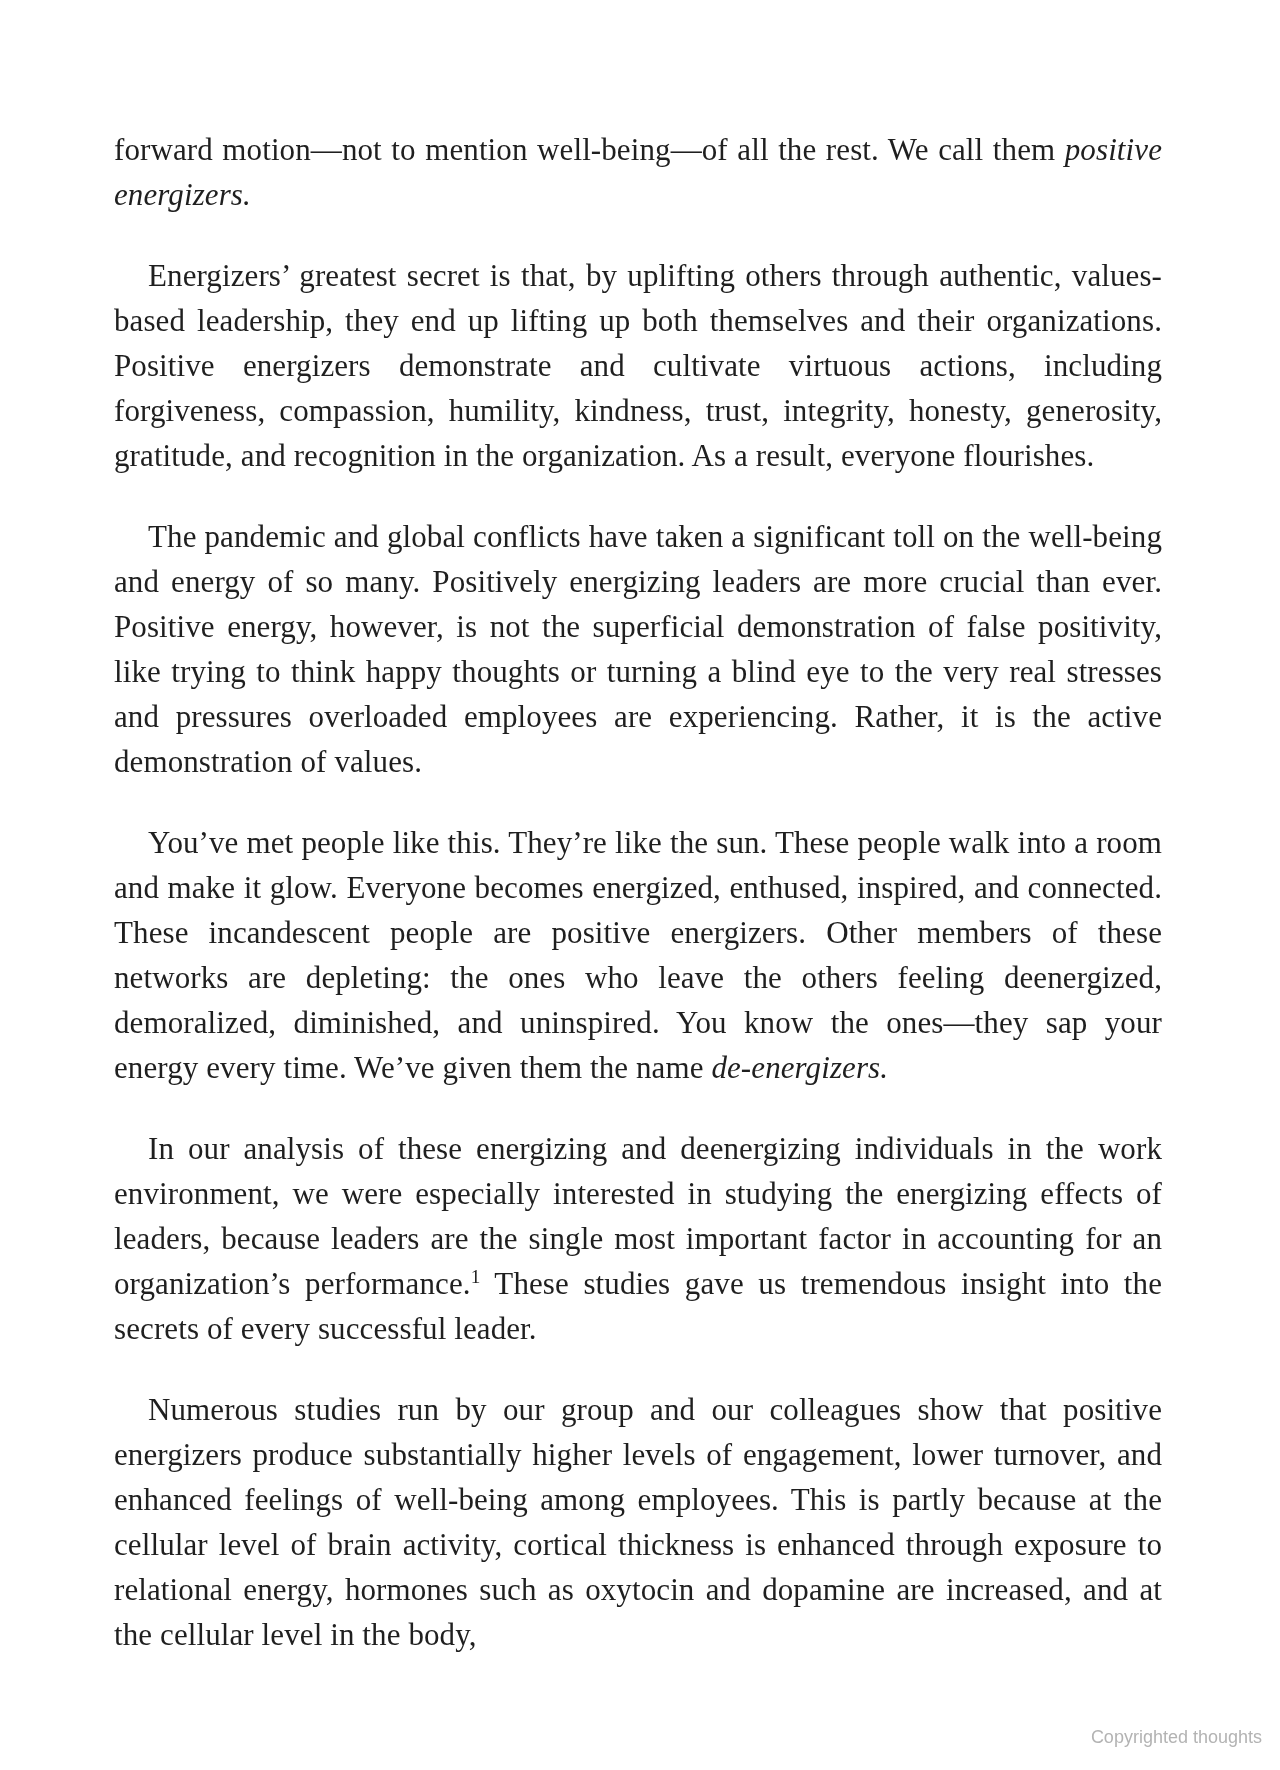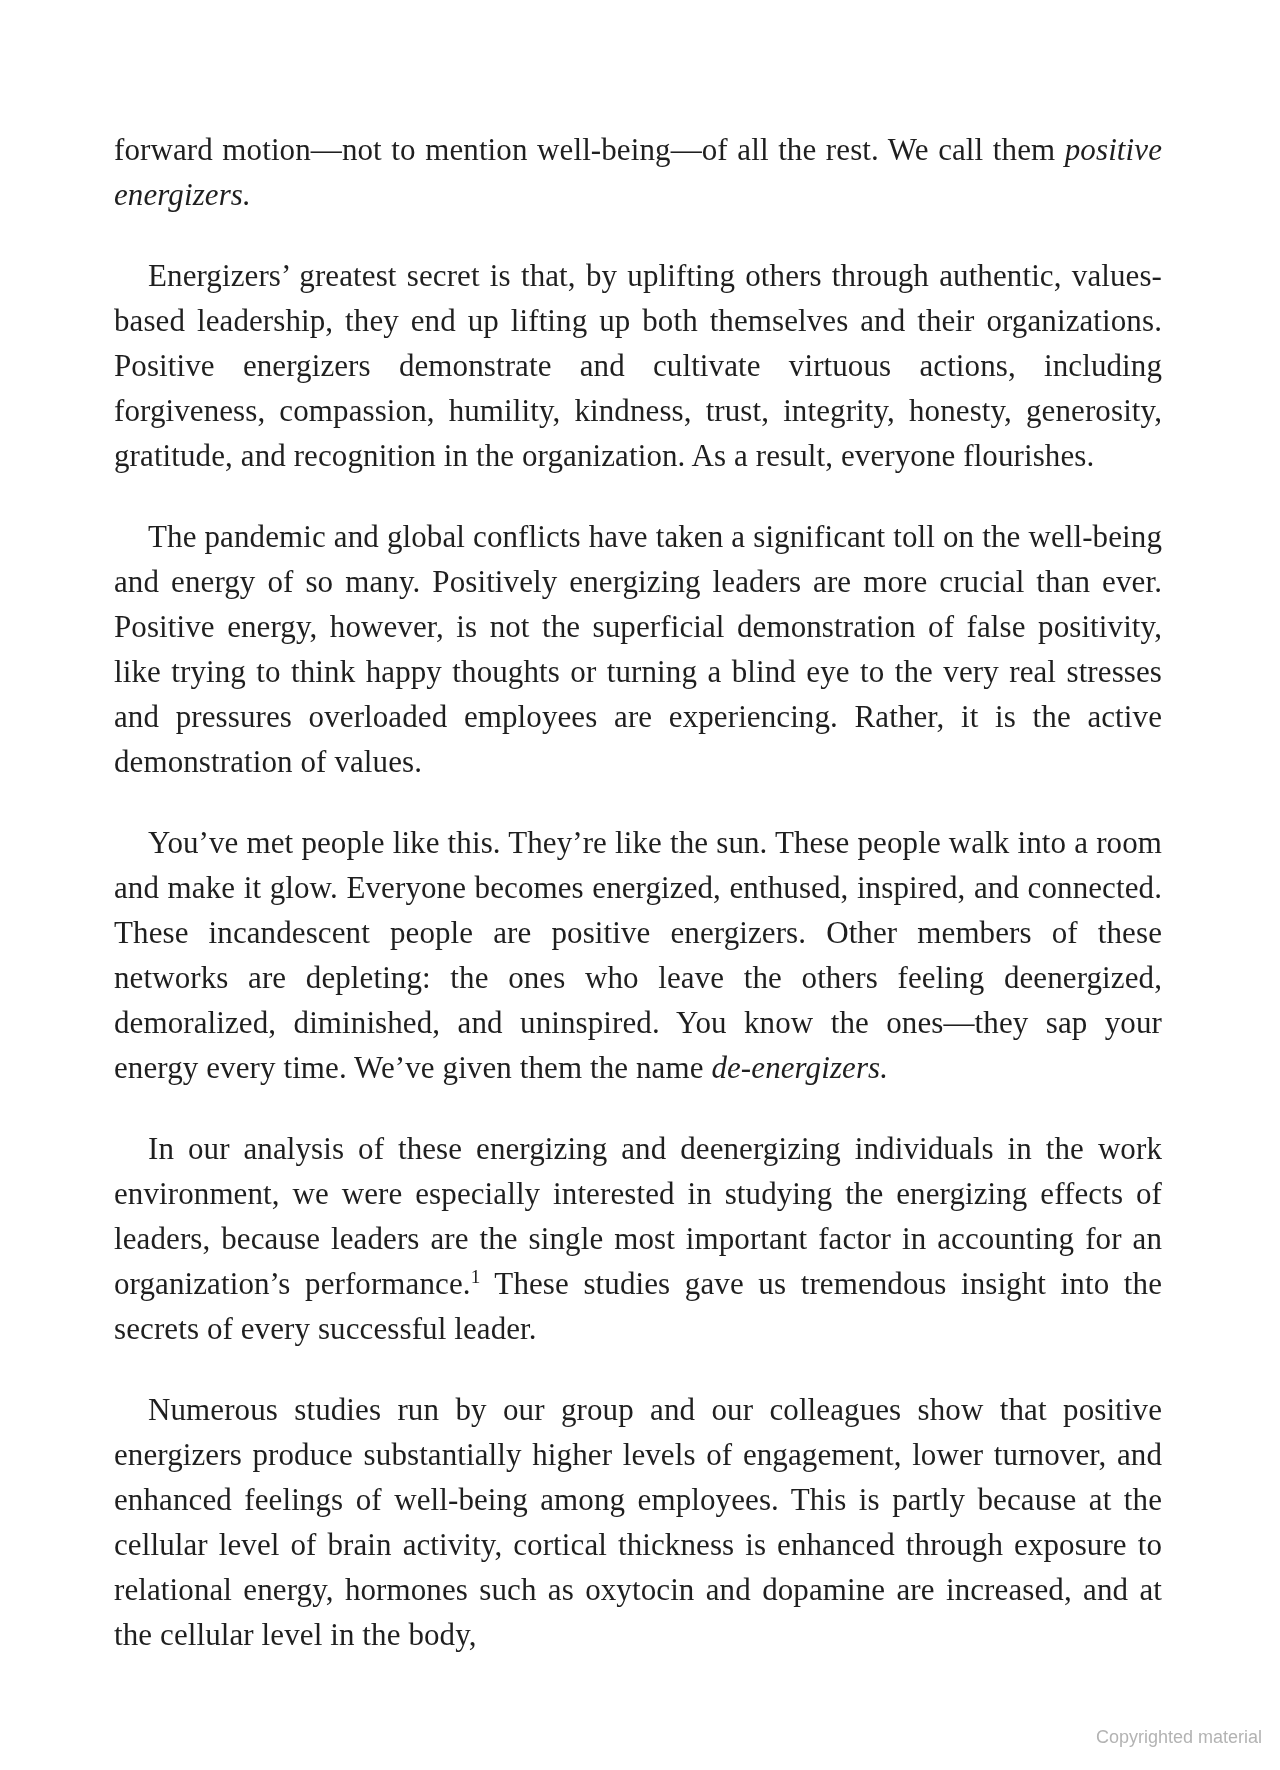--- a/index.html
+++ b/index.html
@@ -56,14 +56,14 @@
 
 <div class="page">
   <div class="text-block" id="text-block">
       <p class="para"><span>forward motion—not to mention well-being—of all the rest. We call them </span><em>positive energizers.</em></p>
       <p class="para indent"><span>Energizers’ greatest secret is that, by uplifting others through authentic, values-based leadership, they end up lifting up both themselves and their organizations. Positive energizers demonstrate and cultivate virtuous actions, including forgiveness, compassion, humility, kindness, trust, integrity, honesty, generosity, gratitude, and recognition in the organization. As a result, everyone flourishes.</span></p>
       <p class="para indent"><span>The pandemic and global conflicts have taken a significant toll on the well-being and energy of so many. Positively energizing leaders are more crucial than ever. Positive energy, however, is not the superficial demonstration of false positivity, like trying to think happy thoughts or turning a blind eye to the very real stresses and pressures overloaded employees are experiencing. Rather, it is the active demonstration of values.</span></p>
       <p class="para indent"><span>You’ve met people like this. They’re like the sun. These people walk into a room and make it glow. Everyone becomes energized, enthused, inspired, and connected. These incandescent people are positive energizers. Other members of these networks are depleting: the ones who leave the others feeling deenergized, demoralized, diminished, and uninspired. You know the ones—they sap your energy every time. We’ve given them the name </span><em>de-energizers.</em></p>
       <p class="para indent"><span>In our analysis of these energizing and deenergizing individuals in the work environment, we were especially interested in studying the energizing effects of leaders, because leaders are the single most important factor in accounting for an organization’s performance.</span><sup>1</sup><span> These studies gave us tremendous insight into the secrets of every successful leader.</span></p>
       <p class="para indent"><span>Numerous studies run by our group and our colleagues show that positive energizers produce substantially higher levels of engagement, lower turnover, and enhanced feelings of well-being among employees. This is partly because at the cellular level of brain activity, cortical thickness is enhanced through exposure to relational energy, hormones such as oxytocin and dopamine are increased, and at the cellular level in the body,</span></p>
     </div>
-  <div class="footer-note">Copyrighted material</div>
+  <div class="footer-note">Copyrighted thoughts</div>
 </div>
 
 </body></html>

